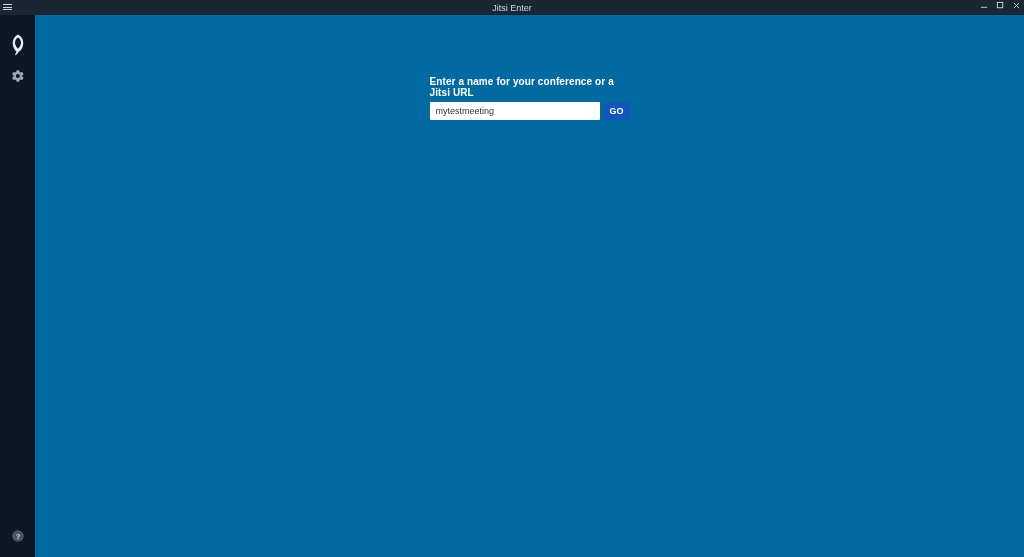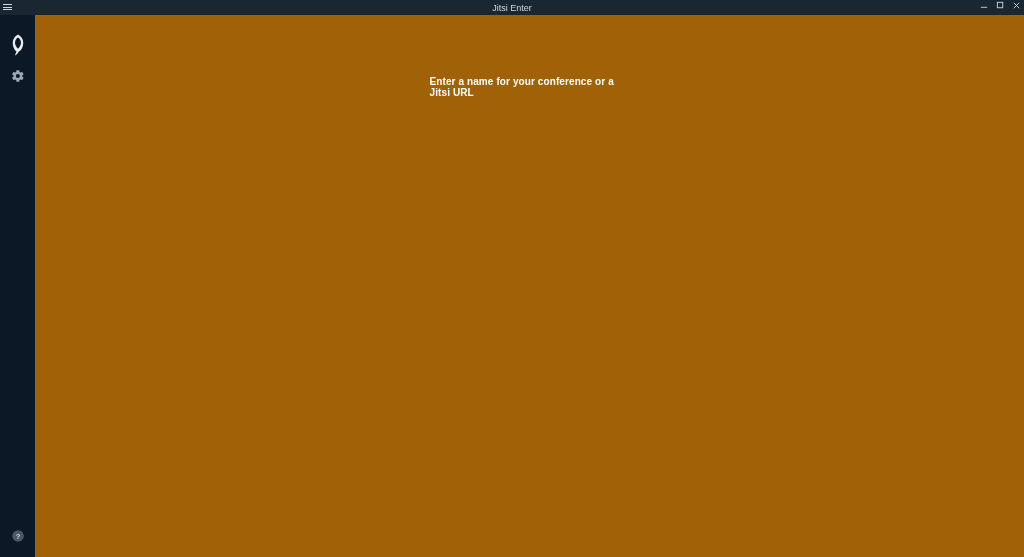--- a/index.html
+++ b/index.html
@@ -47,21 +47,21 @@
     .sidebar .logo{
       width:18px; height:24px; color:#e8edf2; margin-bottom:12px; cursor:pointer;
     }
     .sidebar .gear{
       width:14px; height:14px; color:#9ba8b5; cursor:pointer;
     }
     .sidebar .help{
       position:absolute; bottom:14px; width:14px; height:14px; color:#9ba8b5; cursor:pointer;
     }
     .content{
-      flex:1; background:#a16207; height:100%; position:relative;
+      flex:1; background:#0369a1; height:100%; position:relative;
     }
     .form-wrap{
       position:absolute; top:61px; left:50%; transform:translateX(-50%);
       width:200px;
     }
     .form-label{
       color:#ffffff; font-size:10px; font-weight:600; margin-bottom:4px; display:block;
       letter-spacing:.1px;
     }
     .form-row{ display:flex; gap:4px; }
@@ -123,15 +123,19 @@
       <svg viewBox="0 0 24 24" width="14" height="14">
         <circle cx="12" cy="12" r="10" fill="#4a5866"></circle>
         <text x="12" y="16.5" text-anchor="middle" font-size="13" font-family="Arial" fill="#cfd8e0" font-weight="bold">?</text>
       </svg>
     </div>
   </div>
 
   <div class="content">
     <div class="form-wrap">
       <label class="form-label">Enter a name for your conference or a Jitsi URL</label>
+      <div class="form-row">
+        <input class="conf-input" type="text" value="mytestmeeting" style="">
+        <button class="go-btn">GO</button>
+      </div>
     </div>
   </div>
 </div>
 
 </body></html>

